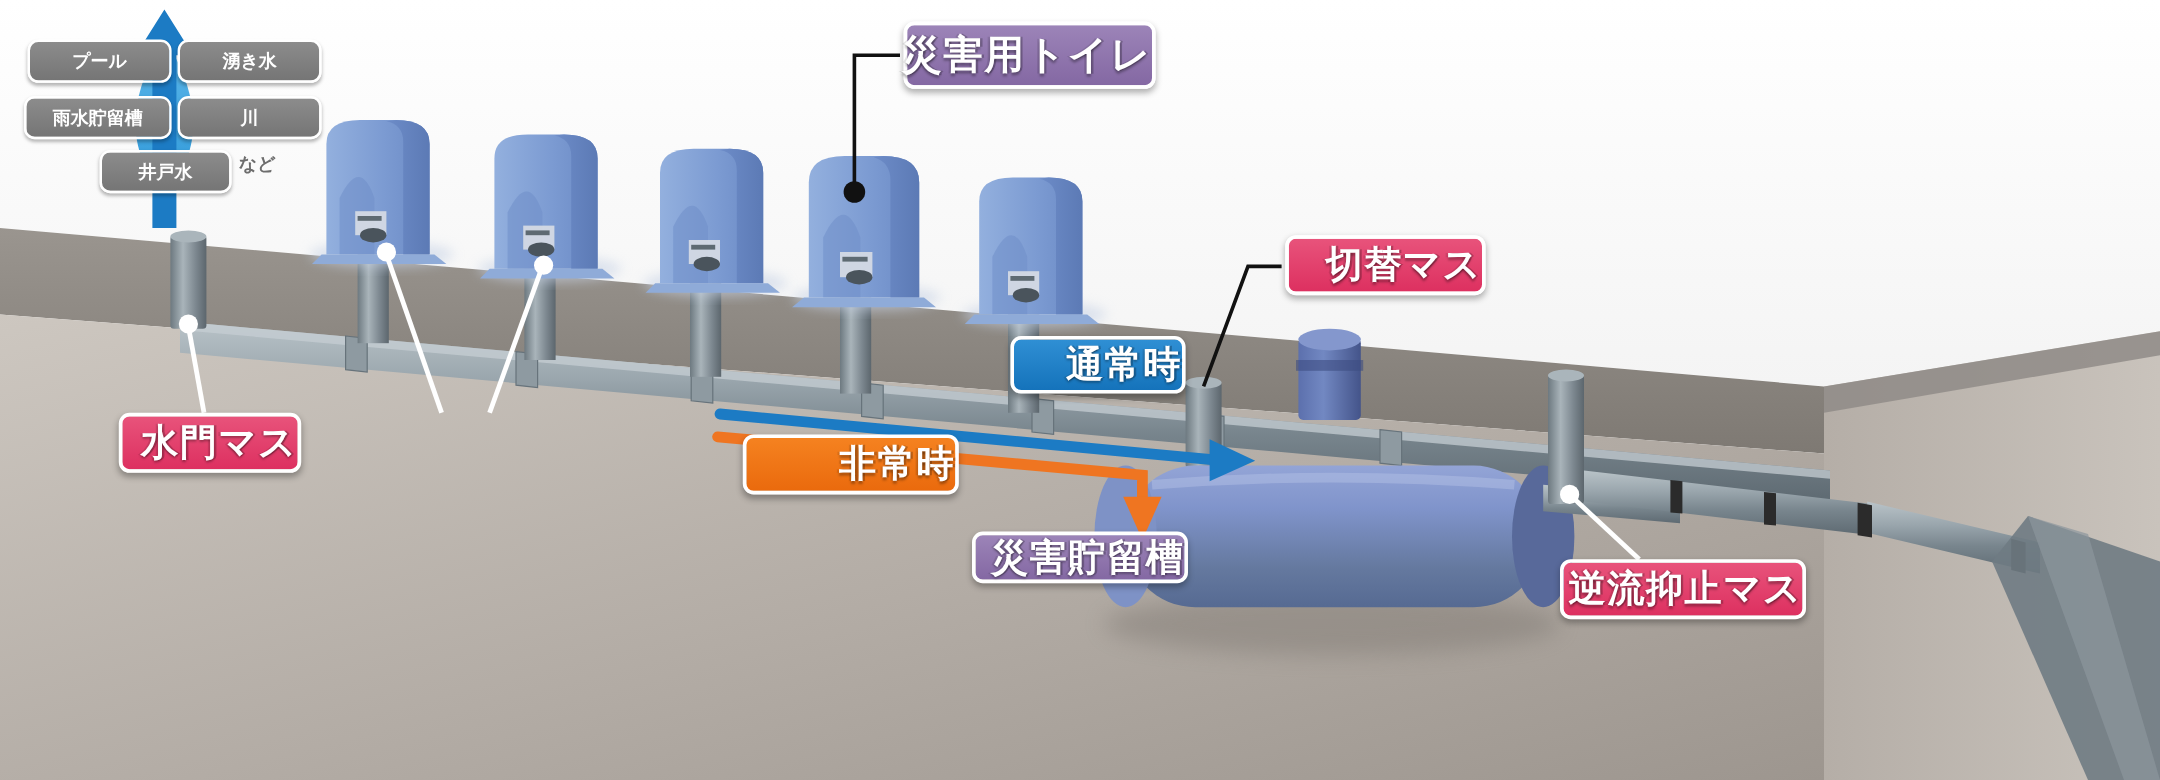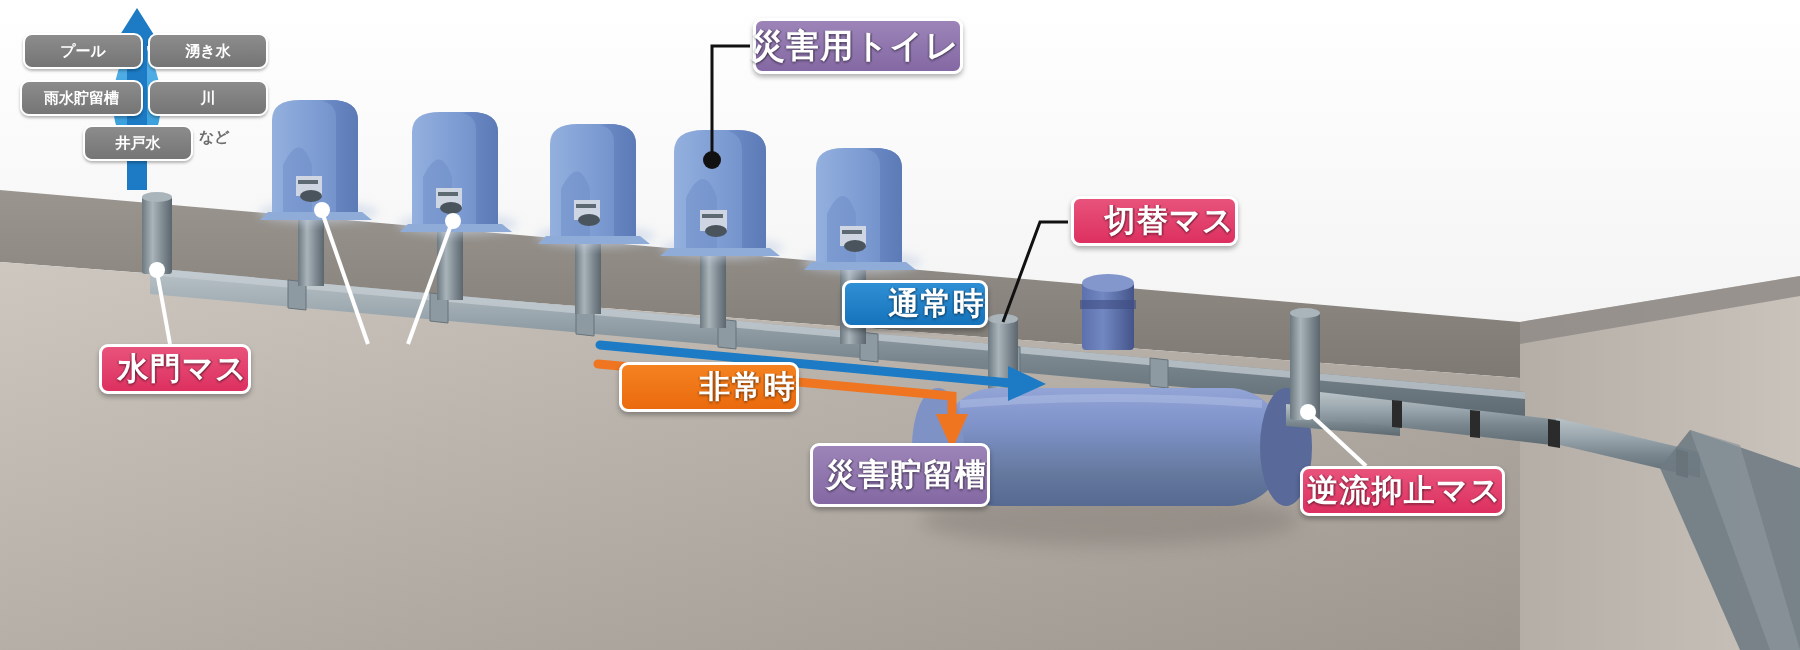--- a/index.html
+++ b/index.html
@@ -354,21 +354,21 @@
 
 
   <div class="chip blue" style="left:842px;top:280px;width:146px;height:48px;font-size:31px;">
     <span>通常時</span>
   </div>
 
   <div class="chip orange" style="left:619px;top:362px;width:180px;height:50px;font-size:31px;">
     <span>非常時</span>
   </div>
 
-  <div class="chip purple" style="left:810px;top:443px;width:180px;height:64px;font-size:31px;">
+  <div class="chip purple" style="left:810px;top:443px;width:180px;height:43px;font-size:31px;">
     <span>災害貯留槽</span>
   </div>
 
   <div class="chip pink" style="left:1300px;top:466px;width:205px;height:50px;font-size:31px;">
     <span>逆流抑止マス</span>
   </div>
 
 </div>
 
 </body></html>

